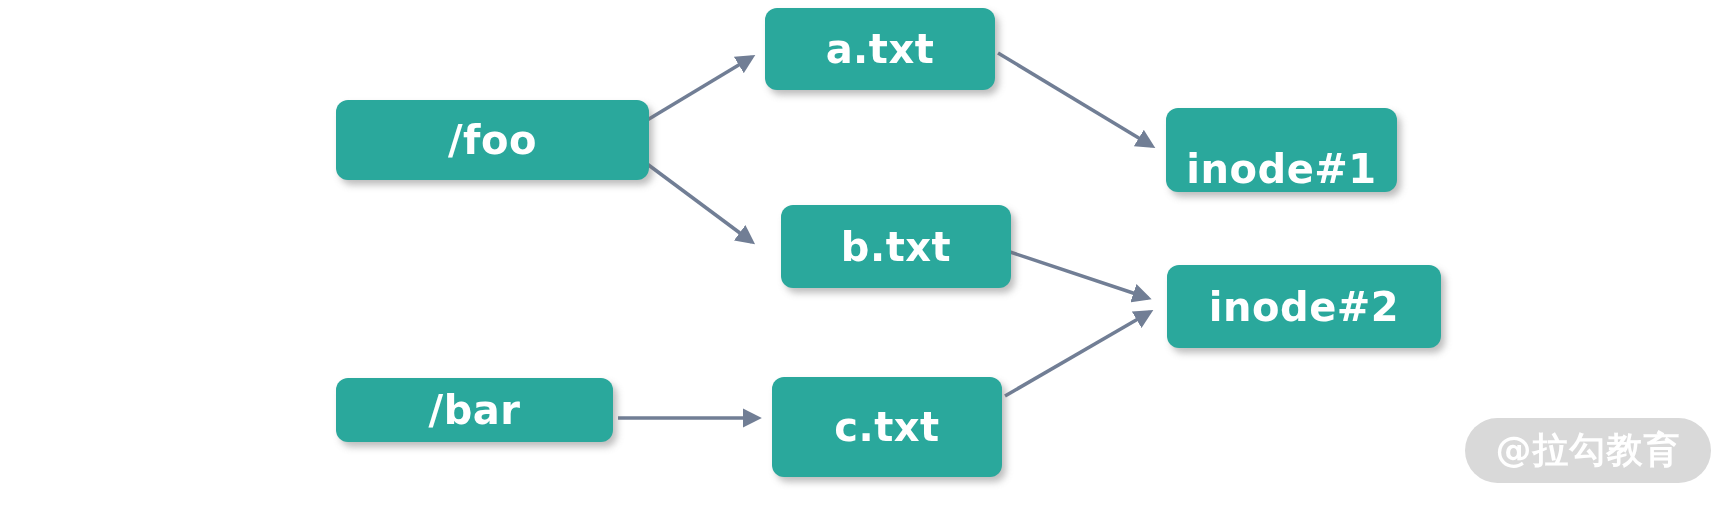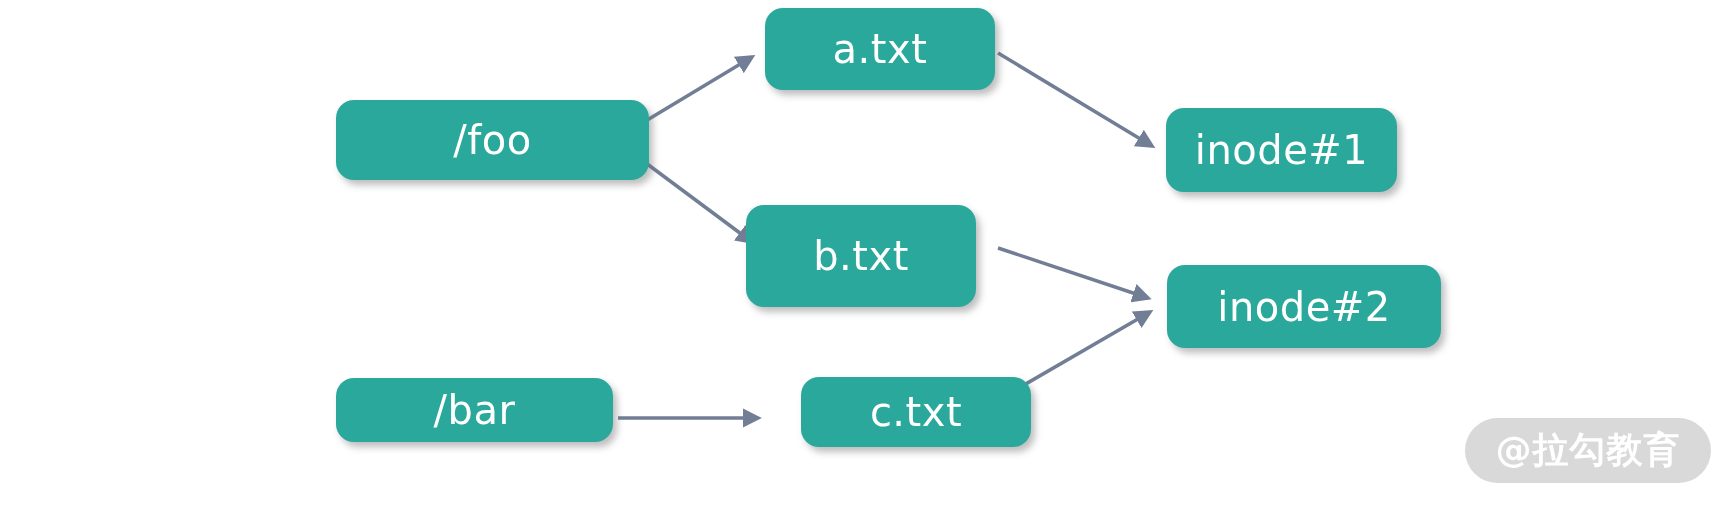--- a/index.html
+++ b/index.html
@@ -36,33 +36,33 @@
   .arrowhead-shape{
     fill:var(--arrow);
   }
   .node{
     position:absolute;
     display:flex;
     align-items:center;
     justify-content:center;
     background:var(--node-fill);
     color:var(--node-text);
-    border-radius:18px;
+    border-radius:12px;
     font-size:40px;
-    font-weight:normal;
+    font-weight:bold;
     letter-spacing:0.5px;
     box-shadow:4px 5px 7px rgba(110,110,110,0.45);
   }
   .node-foo    {left:336px;  top:100px; width:313px; height:80px;}
   .node-a      {left:765px;  top:8px;   width:230px; height:82px;}
-  .node-b      {left:746px;  top:205px; width:230px; height:102px;}
-  .node-inode1 {left:1166px; top:108px; width:231px; height:84px;}
+  .node-b      {left:781px;  top:205px; width:230px; height:83px;}
+  .node-inode1 {left:1166px; top:108px; width:231px; height:84px;align-items:flex-end;}
   .node-inode2 {left:1167px; top:265px; width:274px; height:83px;}
   .node-bar    {left:336px;  top:378px; width:277px; height:64px;}
-  .node-c      {left:801px;  top:377px; width:230px; height:70px;}
+  .node-c      {left:772px;  top:377px; width:230px; height:100px;}
   .watermark{
     position:absolute;
     left:1465px;
     top:418px;
     width:246px;
     height:65px;
     border-radius:33px;
     background:var(--watermark-bg);
     color:var(--watermark-text);
     display:flex;

